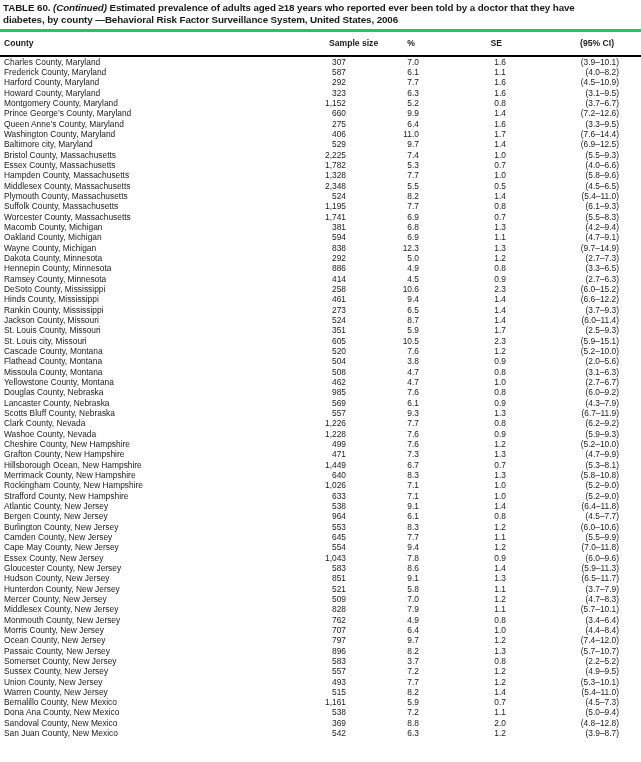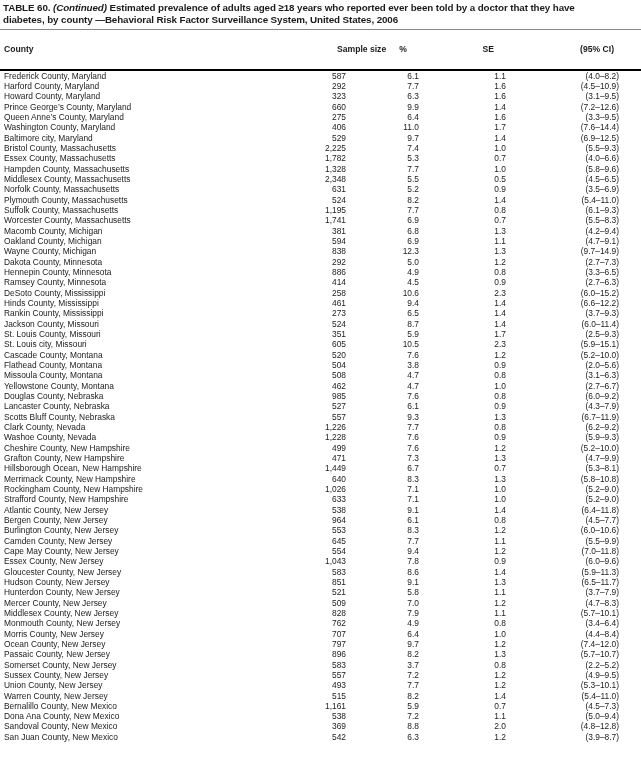--- a/index.html
+++ b/index.html
@@ -26,23 +26,23 @@
   col.w-sample{width:46px;}
   col.w-pct{width:73px;}
   col.w-se{width:87px;}
   col.w-ci{width:113px;}
   col.w-spacer{width:22px;}
   thead th{
     font-weight:bold;
     font-size:8.6px;
     height:15px;
     vertical-align:middle;
-    border-top:1px solid #22c55e;
+    border-top:3px solid #22c55e;
     border-bottom:2px solid #000;
-    padding:12px;
+    padding:4px;
     white-space:nowrap;
   }
   tbody td{
     font-size:8.4px;
     height:10.33px;
     line-height:10.33px;
     padding:0;
     white-space:nowrap;
     overflow:hidden;
     vertical-align:middle;
@@ -76,20 +76,28 @@
         <th class="c-county">County</th>
         <th class="c-num"><span class="shift">Sample size</span></th>
         <th class="c-num">%</th>
         <th class="c-num">SE</th>
         <th class="c-num ci-h">(95% CI)</th>
         <th></th>
       </tr>
     </thead>
     <tbody id="tbody">
         <tr>
+          <td class="c-county">Charles County, Maryland</td>
+          <td class="c-num">307</td>
+          <td class="c-num">7.0</td>
+          <td class="c-num">1.6</td>
+          <td class="c-num">(3.9–10.1)</td>
+          <td></td>
+        </tr>
+        <tr>
           <td class="c-county">Frederick County, Maryland</td>
           <td class="c-num">587</td>
           <td class="c-num">6.1</td>
           <td class="c-num">1.1</td>
           <td class="c-num">(4.0–8.2)</td>
           <td></td>
         </tr>
         <tr>
           <td class="c-county">Harford County, Maryland</td>
           <td class="c-num">292</td>
@@ -100,20 +108,28 @@
         </tr>
         <tr>
           <td class="c-county">Howard County, Maryland</td>
           <td class="c-num">323</td>
           <td class="c-num">6.3</td>
           <td class="c-num">1.6</td>
           <td class="c-num">(3.1–9.5)</td>
           <td></td>
         </tr>
         <tr>
+          <td class="c-county">Montgomery County, Maryland</td>
+          <td class="c-num">1,152</td>
+          <td class="c-num">5.2</td>
+          <td class="c-num">0.8</td>
+          <td class="c-num">(3.7–6.7)</td>
+          <td></td>
+        </tr>
+        <tr>
           <td class="c-county">Prince George’s County, Maryland</td>
           <td class="c-num">660</td>
           <td class="c-num">9.9</td>
           <td class="c-num">1.4</td>
           <td class="c-num">(7.2–12.6)</td>
           <td></td>
         </tr>
         <tr>
           <td class="c-county">Queen Anne’s County, Maryland</td>
           <td class="c-num">275</td>
@@ -164,28 +180,20 @@
         </tr>
         <tr>
           <td class="c-county">Middlesex County, Massachusetts</td>
           <td class="c-num">2,348</td>
           <td class="c-num">5.5</td>
           <td class="c-num">0.5</td>
           <td class="c-num">(4.5–6.5)</td>
           <td></td>
         </tr>
         <tr>
-          <td class="c-county">Norfolk County, Massachusetts</td>
-          <td class="c-num">631</td>
-          <td class="c-num">5.2</td>
-          <td class="c-num">0.9</td>
-          <td class="c-num">(3.5–6.9)</td>
-          <td></td>
-        </tr>
-        <tr>
           <td class="c-county">Plymouth County, Massachusetts</td>
           <td class="c-num">524</td>
           <td class="c-num">8.2</td>
           <td class="c-num">1.4</td>
           <td class="c-num">(5.4–11.0)</td>
           <td></td>
         </tr>
         <tr>
           <td class="c-county">Suffolk County, Massachusetts</td>
           <td class="c-num">1,195</td>
@@ -333,21 +341,21 @@
         <tr>
           <td class="c-county">Douglas County, Nebraska</td>
           <td class="c-num">985</td>
           <td class="c-num">7.6</td>
           <td class="c-num">0.8</td>
           <td class="c-num">(6.0–9.2)</td>
           <td></td>
         </tr>
         <tr>
           <td class="c-county">Lancaster County, Nebraska</td>
-          <td class="c-num">527</td>
+          <td class="c-num">569</td>
           <td class="c-num">6.1</td>
           <td class="c-num">0.9</td>
           <td class="c-num">(4.3–7.9)</td>
           <td></td>
         </tr>
         <tr>
           <td class="c-county">Scotts Bluff County, Nebraska</td>
           <td class="c-num">557</td>
           <td class="c-num">9.3</td>
           <td class="c-num">1.3</td>

